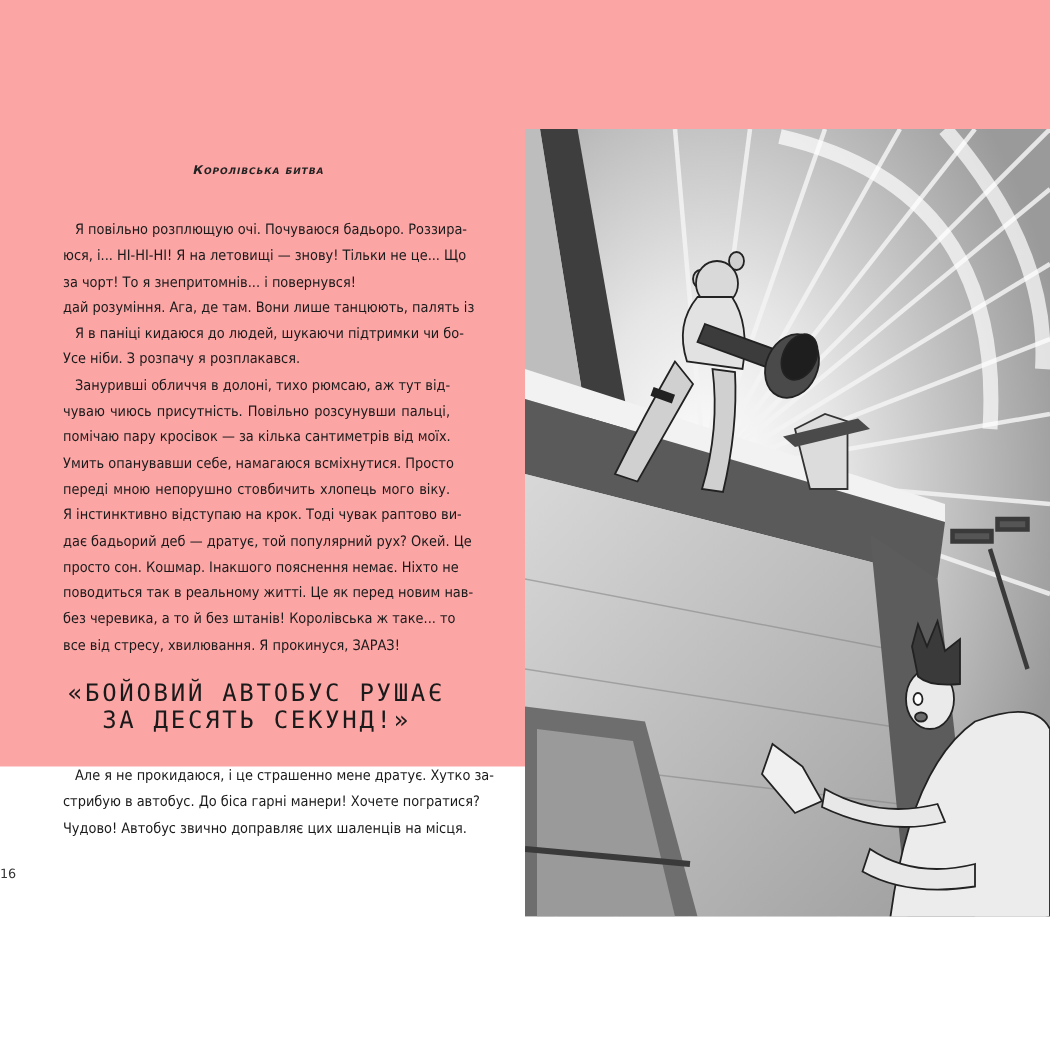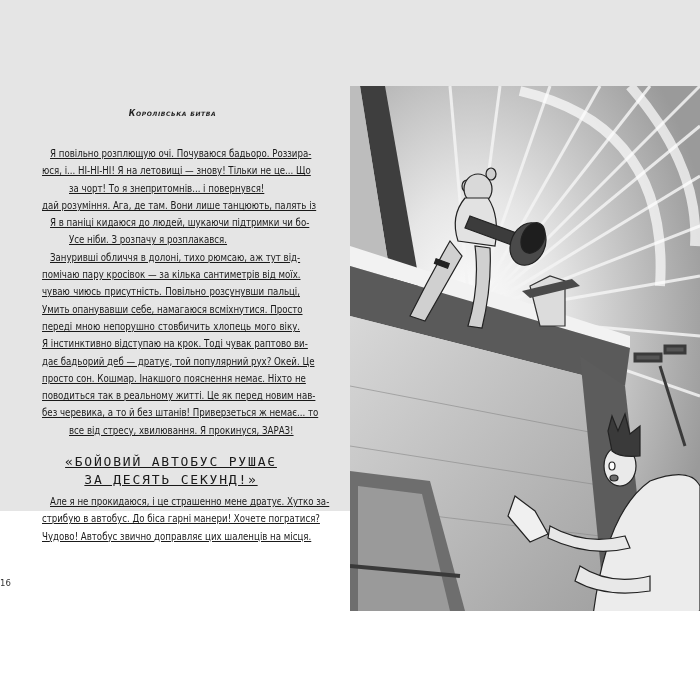--- a/index.html
+++ b/index.html
@@ -1,42 +1,42 @@
 <!DOCTYPE html>
 <html><head>
   <meta charset="utf-8">
   <style>
     * { margin: 0; padding: 0; box-sizing: border-box; }
     html, body {
       width: 700px; height: 700px; background: #ffffff; overflow: hidden;
       font-family: "DejaVu Sans", sans-serif;
     }
-    .spread { position: relative; width: 700px; height: 511px; background: #e5e5e5; }
+    .spread { position: relative; width: 700px; height: 511px; background: #fca5a5; }
 
     
     .page-left { position: absolute; left: 0; top: 0; width: 345px; height: 700px; }
     .running-head {
       position: absolute; left: 0; width: 345px; top: 109px;
       text-align: center; font-size: 8px; font-weight: bold; font-style: italic;
       letter-spacing: 0.6px; font-variant: small-caps; color: #222;
       font-family: "DejaVu Sans", sans-serif;
     }
     .text-block {
       position: absolute; left: 42px; top: 145px; width: 258px;
       font-family: "DejaVu Sans Condensed", "DejaVu Sans", sans-serif;
       font-size: 9.6px; line-height: 17.3px; color: #1a1a1a;
-      text-align: justify; hyphens: manual; text-decoration: underline;
+      text-align: justify; hyphens: manual;
     }
     .line { display: block; white-space: nowrap; text-align: justify; text-align-last: justify; height: 17.3px; }
-    .line.last { text-align-last: left; margin-left: 27px; }
+    .line.last { text-align-last: left; }
     .line.indent { padding-left: 8px; }
     .announce {
       display: block; text-align: center; font-family: "DejaVu Sans Mono", monospace;
-      font-size: 13px; letter-spacing: 1.8px; line-height: 18px; color: #1a1a1a;
-      margin: 14px 0 4px 0;
+      font-size: 16px; letter-spacing: 1.8px; line-height: 18px; color: #1a1a1a;
+      margin: 14px 0 20px 0;
     }
     .page-number {
       position: absolute; left: 0; width: 345px; top: 578px; text-align: left;
       font-size: 8.5px; color: #333;
     }
 
     
     .illustration {
       position: absolute; left: 350px; top: 86px; width: 350px; height: 525px;
       overflow: hidden; background: #b8b8b8;
@@ -54,29 +54,29 @@
     <div class="text-block">
       <span class="line indent">Я повільно розплющую очі. Почуваюся бадьоро. Роззира-</span>
       <span class="line">юся, і... НІ-НІ-НІ! Я на летовищі — знову! Тільки не це... Що</span>
       <span class="line last">за чорт! То я знепритомнів... і повернувся!</span>
 
       <span class="line">дай розуміння. Ага, де там. Вони лише танцюють, палять із</span>
       <span class="line indent">Я в паніці кидаюся до людей, шукаючи підтримки чи бо-</span>
       <span class="line last">Усе ніби. З розпачу я розплакався.</span>
 
       <span class="line indent">Занурившi обличчя в долоні, тихо рюмсаю, аж тут від-</span>
+      <span class="line">чуваю чиюсь присутність. Повільно розсунувши пальці,</span>
       <span class="line">помічаю пару кросівок — за кілька сантиметрів від моїх.</span>
-      <span class="line">чуваю чиюсь присутність. Повільно розсунувши пальці,</span>
       <span class="line">Умить опанувавши себе, намагаюся всміхнутися. Просто</span>
       <span class="line">переді мною непорушно стовбичить хлопець мого віку.</span>
       <span class="line">Я інстинктивно відступаю на крок. Тоді чувак раптово ви-</span>
       <span class="line">дає бадьорий деб — дратує, той популярний рух? Окей. Це</span>
       <span class="line">просто сон. Кошмар. Інакшого пояснення немає. Ніхто не</span>
       <span class="line">поводиться так в реальному житті. Це як перед новим нав-</span>
-      <span class="line">без черевика, а то й без штанів! Приверзеться ж немає... то</span>
+      <span class="line">без черевика, а то й без штанів! Королівська ж таке... то</span>
       <span class="line last">все від стресу, хвилювання. Я прокинуся, ЗАРАЗ!</span>
 
       <div class="announce">
         <div>«БОЙОВИЙ АВТОБУС РУШАЄ</div>
         <div>ЗА ДЕСЯТЬ СЕКУНД!»</div>
       </div>
 
       <span class="line indent">Але я не прокидаюся, і це страшенно мене дратує. Хутко за-</span>
       <span class="line">стрибую в автобус. До біса гарні манери! Хочете погратися?</span>
       <span class="line">Чудово! Автобус звично доправляє цих шаленців на місця.</span>

